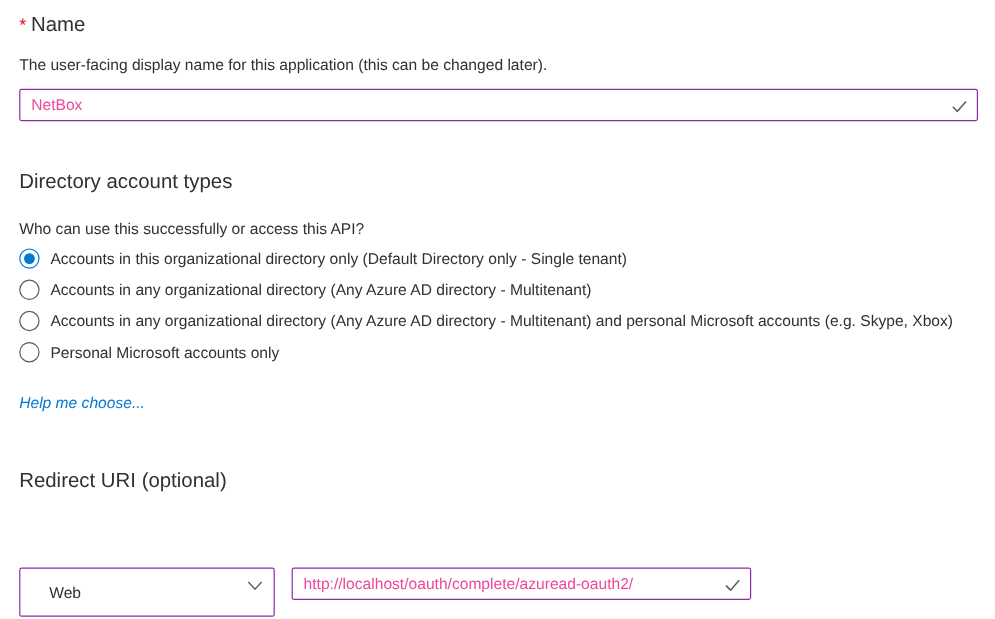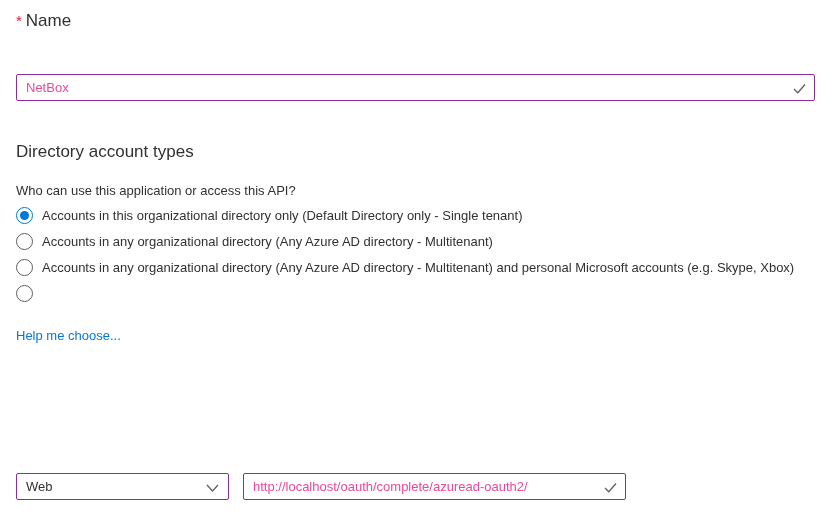--- a/index.html
+++ b/index.html
@@ -96,76 +96,79 @@
     position: absolute;
     left: 16px;
     font-size: 13px;
     color: #0078d4;
     text-decoration: none;
     cursor: pointer;
   }
 
   .dropdown {
     position: absolute;
-    height: 27px;
+    height: 41px;
     border: 1px solid #8a2da5;
     border-radius: 2px;
     background: #fff;
     display: flex;
     align-items: center;
     font-size: 13px;
-    padding: 0 9px;
+    padding: 0 24px;
     cursor: pointer;
   }
   .dropdown .chevron-icon {
     position: absolute;
     right: 9px;
     top: 10px;
     width: 13px;
     height: 9px;
     pointer-events: none;
   }
 </style>
 </head>
 <body>
 
 <div class="page">
 
   <div class="section-heading" style="top: 11px; text-align: right;">
     <span class="required-marker">*</span><span>Name</span>
   </div>
+  <div class="body-text" style="top: 44px;">The user-facing display name for this application (this can be changed later).</div>
 
   <div class="text-input-wrap" style="top: 74px; left: 16px; width: 799px;">
     <input type="text" value="NetBox" style="">
     <svg class="check-icon" viewBox="0 0 15 15">
       <path d="M2 8 L5.8 11.8 L13 3.5" fill="none" stroke="#605e5c" stroke-width="1.3"></path>
     </svg>
   </div>
 
   <div class="section-heading" style="top: 142px;">Directory account types</div>
-  <div class="body-text" style="top: 181px;">Who can use this application or access this API?</div>
+  <div class="body-text" style="top: 181px;">Who can use this successfully or access this API?</div>
 
   <div class="radio-row selected" style="top: 206px;">
     <span class="radio-circle"></span>
     <span class="radio-label">Accounts in this organizational directory only (Default Directory only - Single tenant)</span>
   </div>
   <div class="radio-row" style="top: 232px;">
     <span class="radio-circle"></span>
     <span class="radio-label">Accounts in any organizational directory (Any Azure AD directory - Multitenant)</span>
   </div>
   <div class="radio-row" style="top: 258px;">
     <span class="radio-circle"></span>
     <span class="radio-label">Accounts in any organizational directory (Any Azure AD directory - Multitenant) and personal Microsoft accounts (e.g. Skype, Xbox)</span>
   </div>
   <div class="radio-row" style="top: 284px;">
     <span class="radio-circle"></span>
+    <span class="radio-label">Personal Microsoft accounts only</span>
   </div>
 
-  <a class="link" style="top: 328px;">Help me choose...</a>
+  <a class="link" style="top: 328px; font-style: italic;">Help me choose...</a>
 
+  <div class="section-heading" style="top: 391px;">Redirect URI (optional)</div>
 
   <div class="dropdown" style="top: 473px; left: 16px; width: 213px;">
     <span>Web</span>
     <svg class="chevron-icon" viewBox="0 0 13 9">
       <path d="M1 1 L6.5 7 L12 1" fill="none" stroke="#605e5c" stroke-width="1.2"></path>
     </svg>
   </div>
 
   <div class="text-input-wrap" style="top: 473px; left: 243px; width: 383px;">
     <input type="text" value="http://localhost/oauth/complete/azuread-oauth2/" style="">

